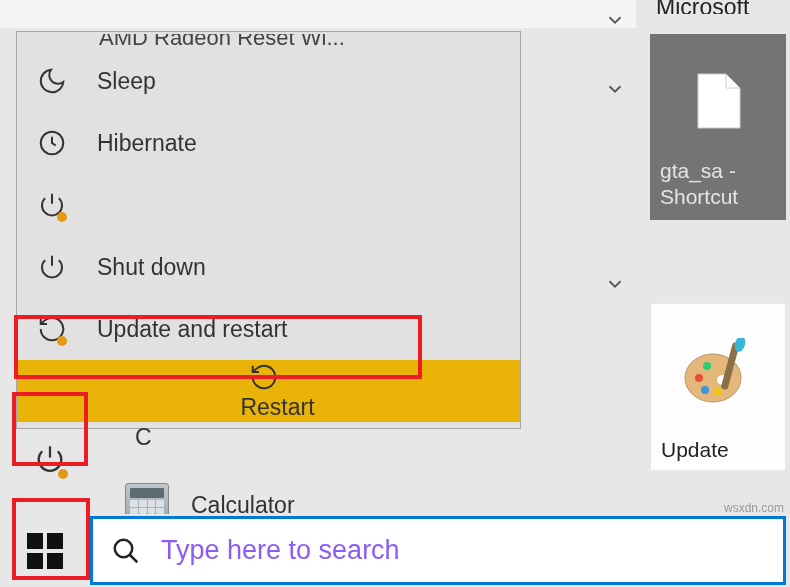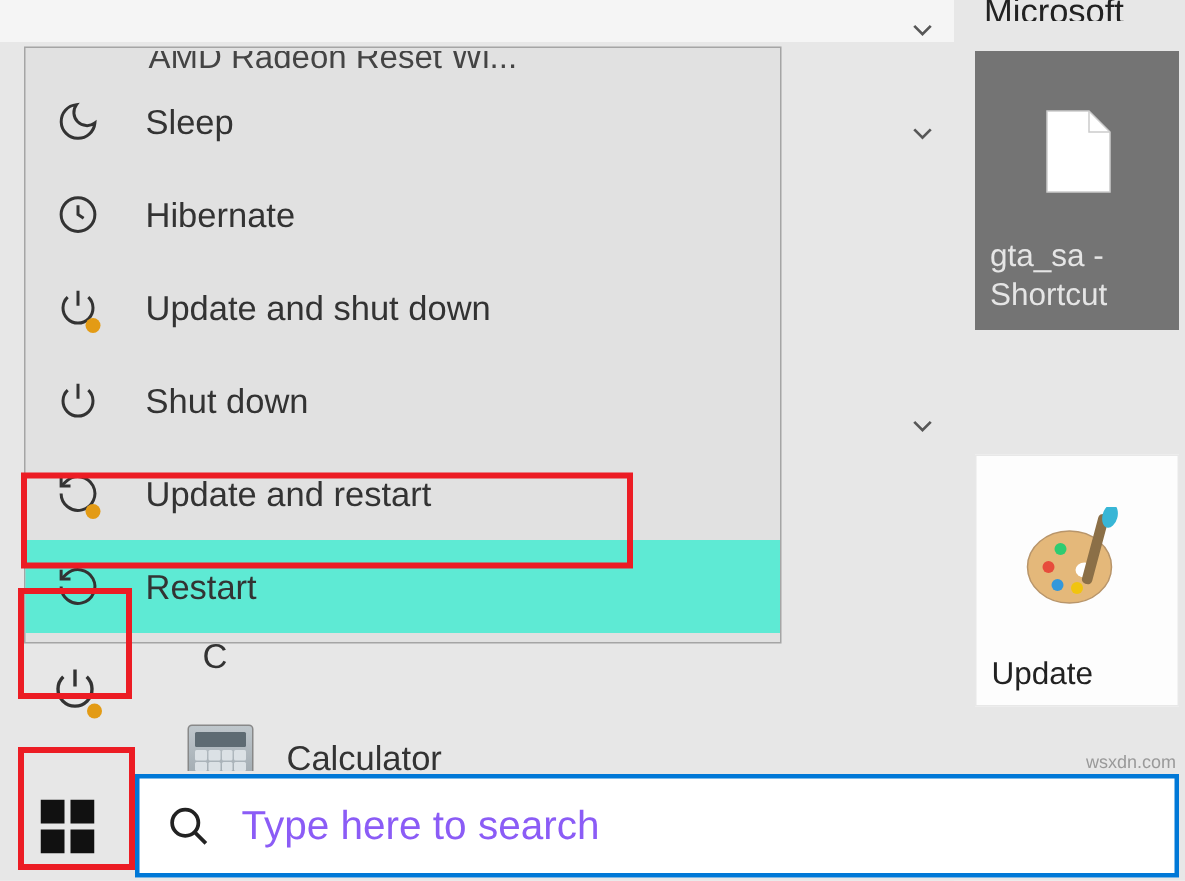--- a/index.html
+++ b/index.html
@@ -39,21 +39,22 @@
     }
     .menu-item {
       display: flex;
       align-items: center;
       height: 62px;
       padding-left: 18px;
       cursor: pointer;
       color: #333;
     }
     .menu-item.highlighted {
-      background: #5eead4;
+      background: #eab308;
+      flex-direction: column;
     }
     .menu-icon {
       width: 34px;
       height: 34px;
       margin-right: 28px;
       display: flex;
       align-items: center;
       justify-content: center;
       position: relative;
     }
@@ -259,21 +260,20 @@
     </div>
 
     <div class="menu-item">
       <span class="menu-icon">
         <svg viewBox="0 0 24 24" width="30" height="30" fill="none" stroke="#333" stroke-width="1.6">
           <path d="M12 3v8"></path>
           <path d="M6.5 6.5a8 8 0 1 0 11 0"></path>
         </svg>
         <span class="update-dot"></span>
       </span>
-      <span class="menu-label">Update and shut down</span>
     </div>
 
     <div class="menu-item">
       <span class="menu-icon">
         <svg viewBox="0 0 24 24" width="30" height="30" fill="none" stroke="#333" stroke-width="1.6">
           <path d="M12 3v8"></path>
           <path d="M6.5 6.5a8 8 0 1 0 11 0"></path>
         </svg>
       </span>
       <span class="menu-label">Shut down</span>

